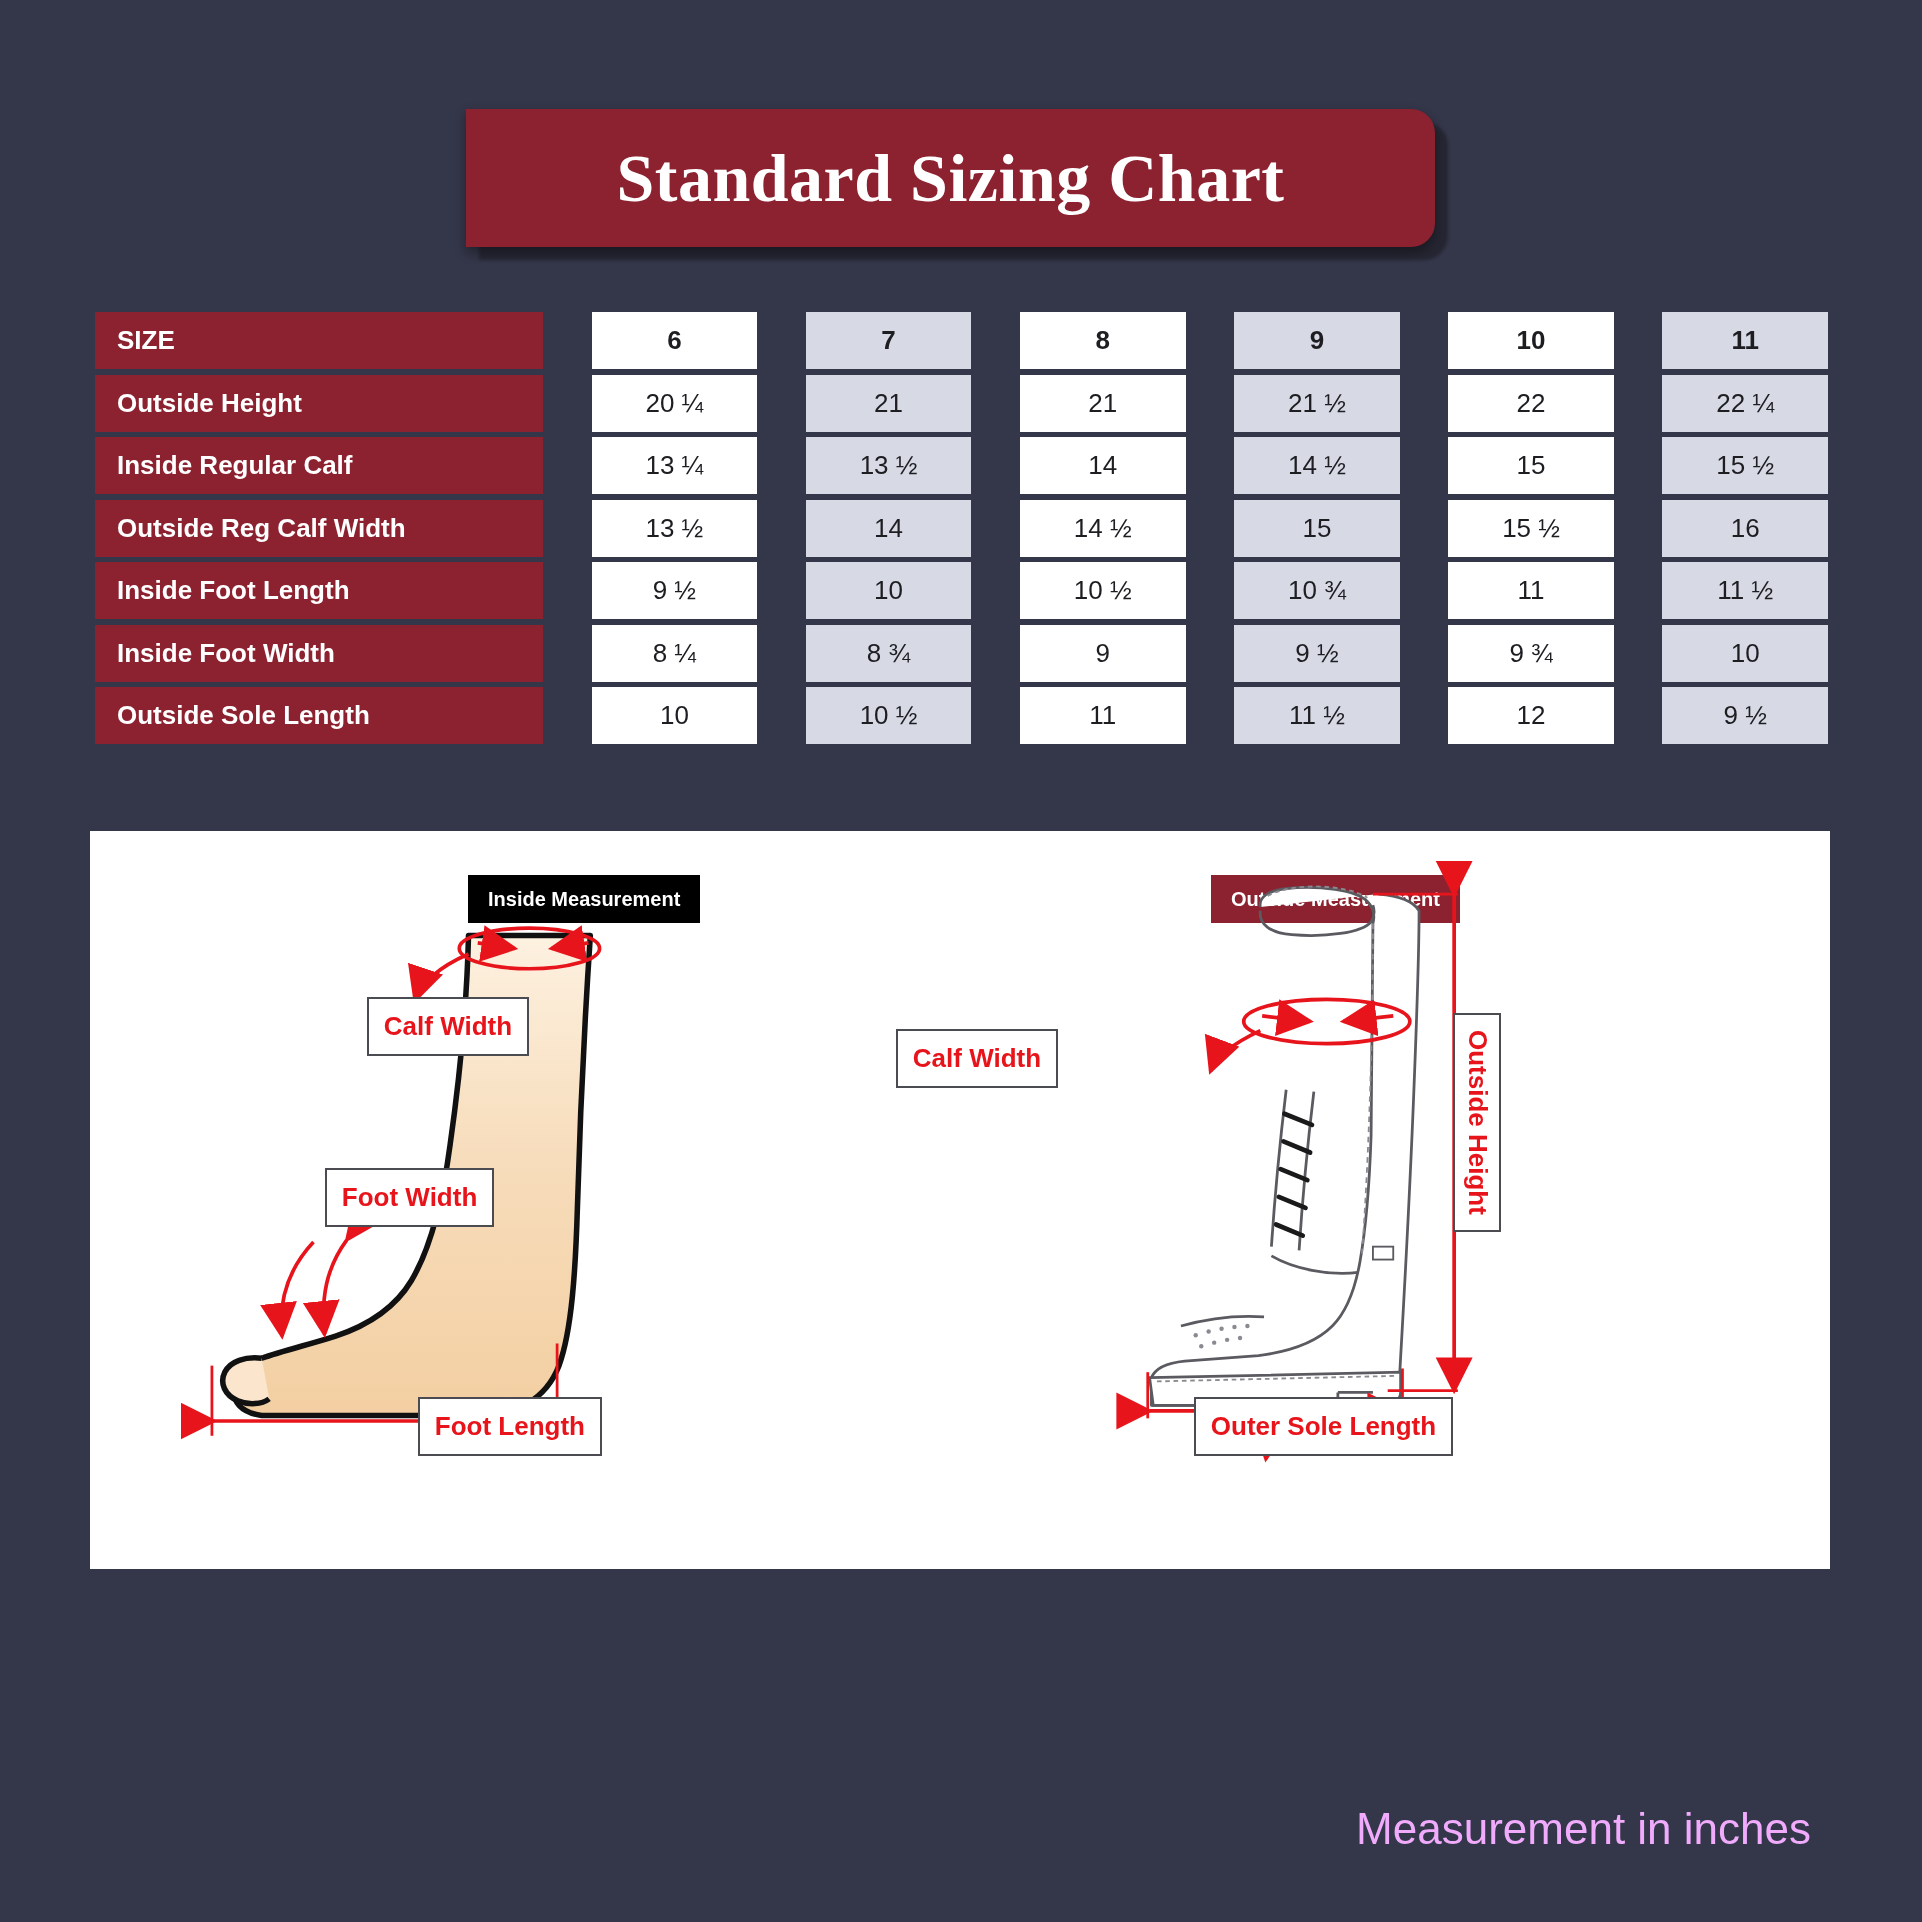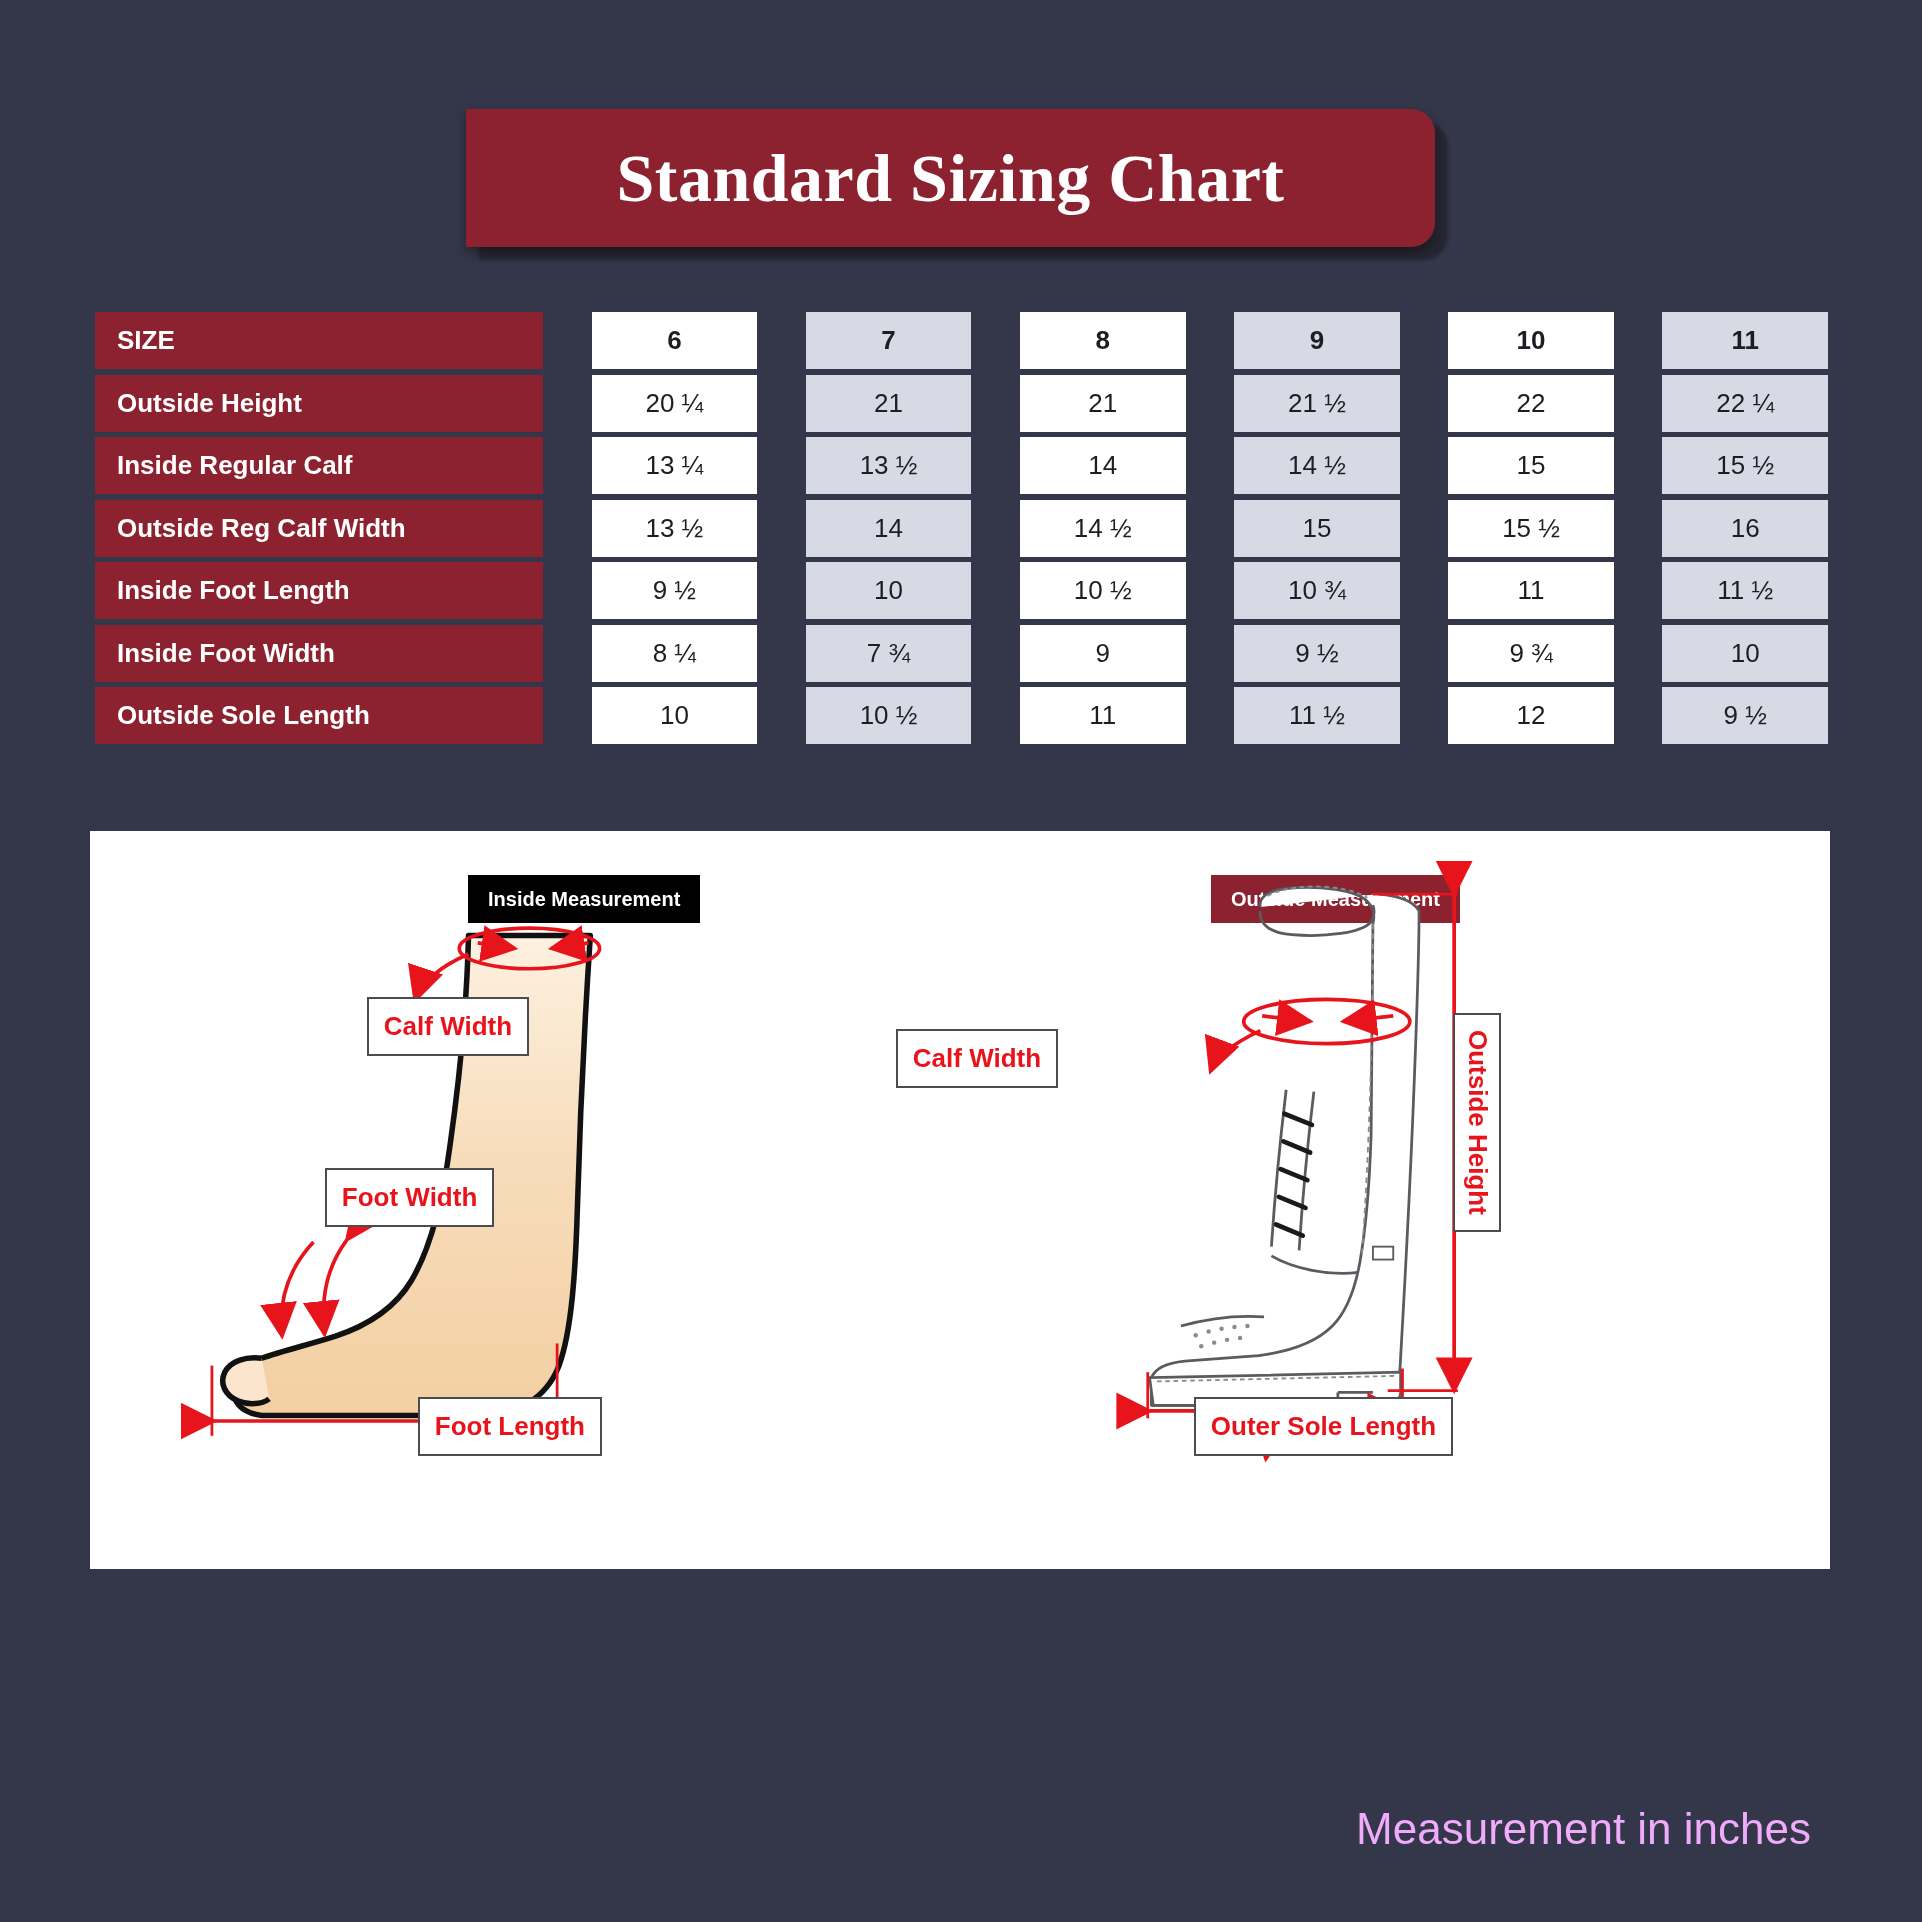--- a/index.html
+++ b/index.html
@@ -134,21 +134,21 @@
       <div class="tcell grey">10</div>
       <div class="tcell white">10 ½</div>
       <div class="tcell grey">10 ¾</div>
       <div class="tcell white">11</div>
       <div class="tcell grey">11 ½</div>
     </div>
 
     <div class="trow">
       <div class="rhead">Inside Foot Width</div>
       <div class="tcell white">8 ¼</div>
-      <div class="tcell grey">7 ¾</div>
+      <div class="tcell grey">8 ¾</div>
       <div class="tcell white">9</div>
       <div class="tcell grey">9 ½</div>
       <div class="tcell white">9 ¾</div>
       <div class="tcell grey">10</div>
     </div>
 
     <div class="trow">
       <div class="rhead">Outside Sole Length</div>
       <div class="tcell white">10</div>
       <div class="tcell grey">10 ½</div>

